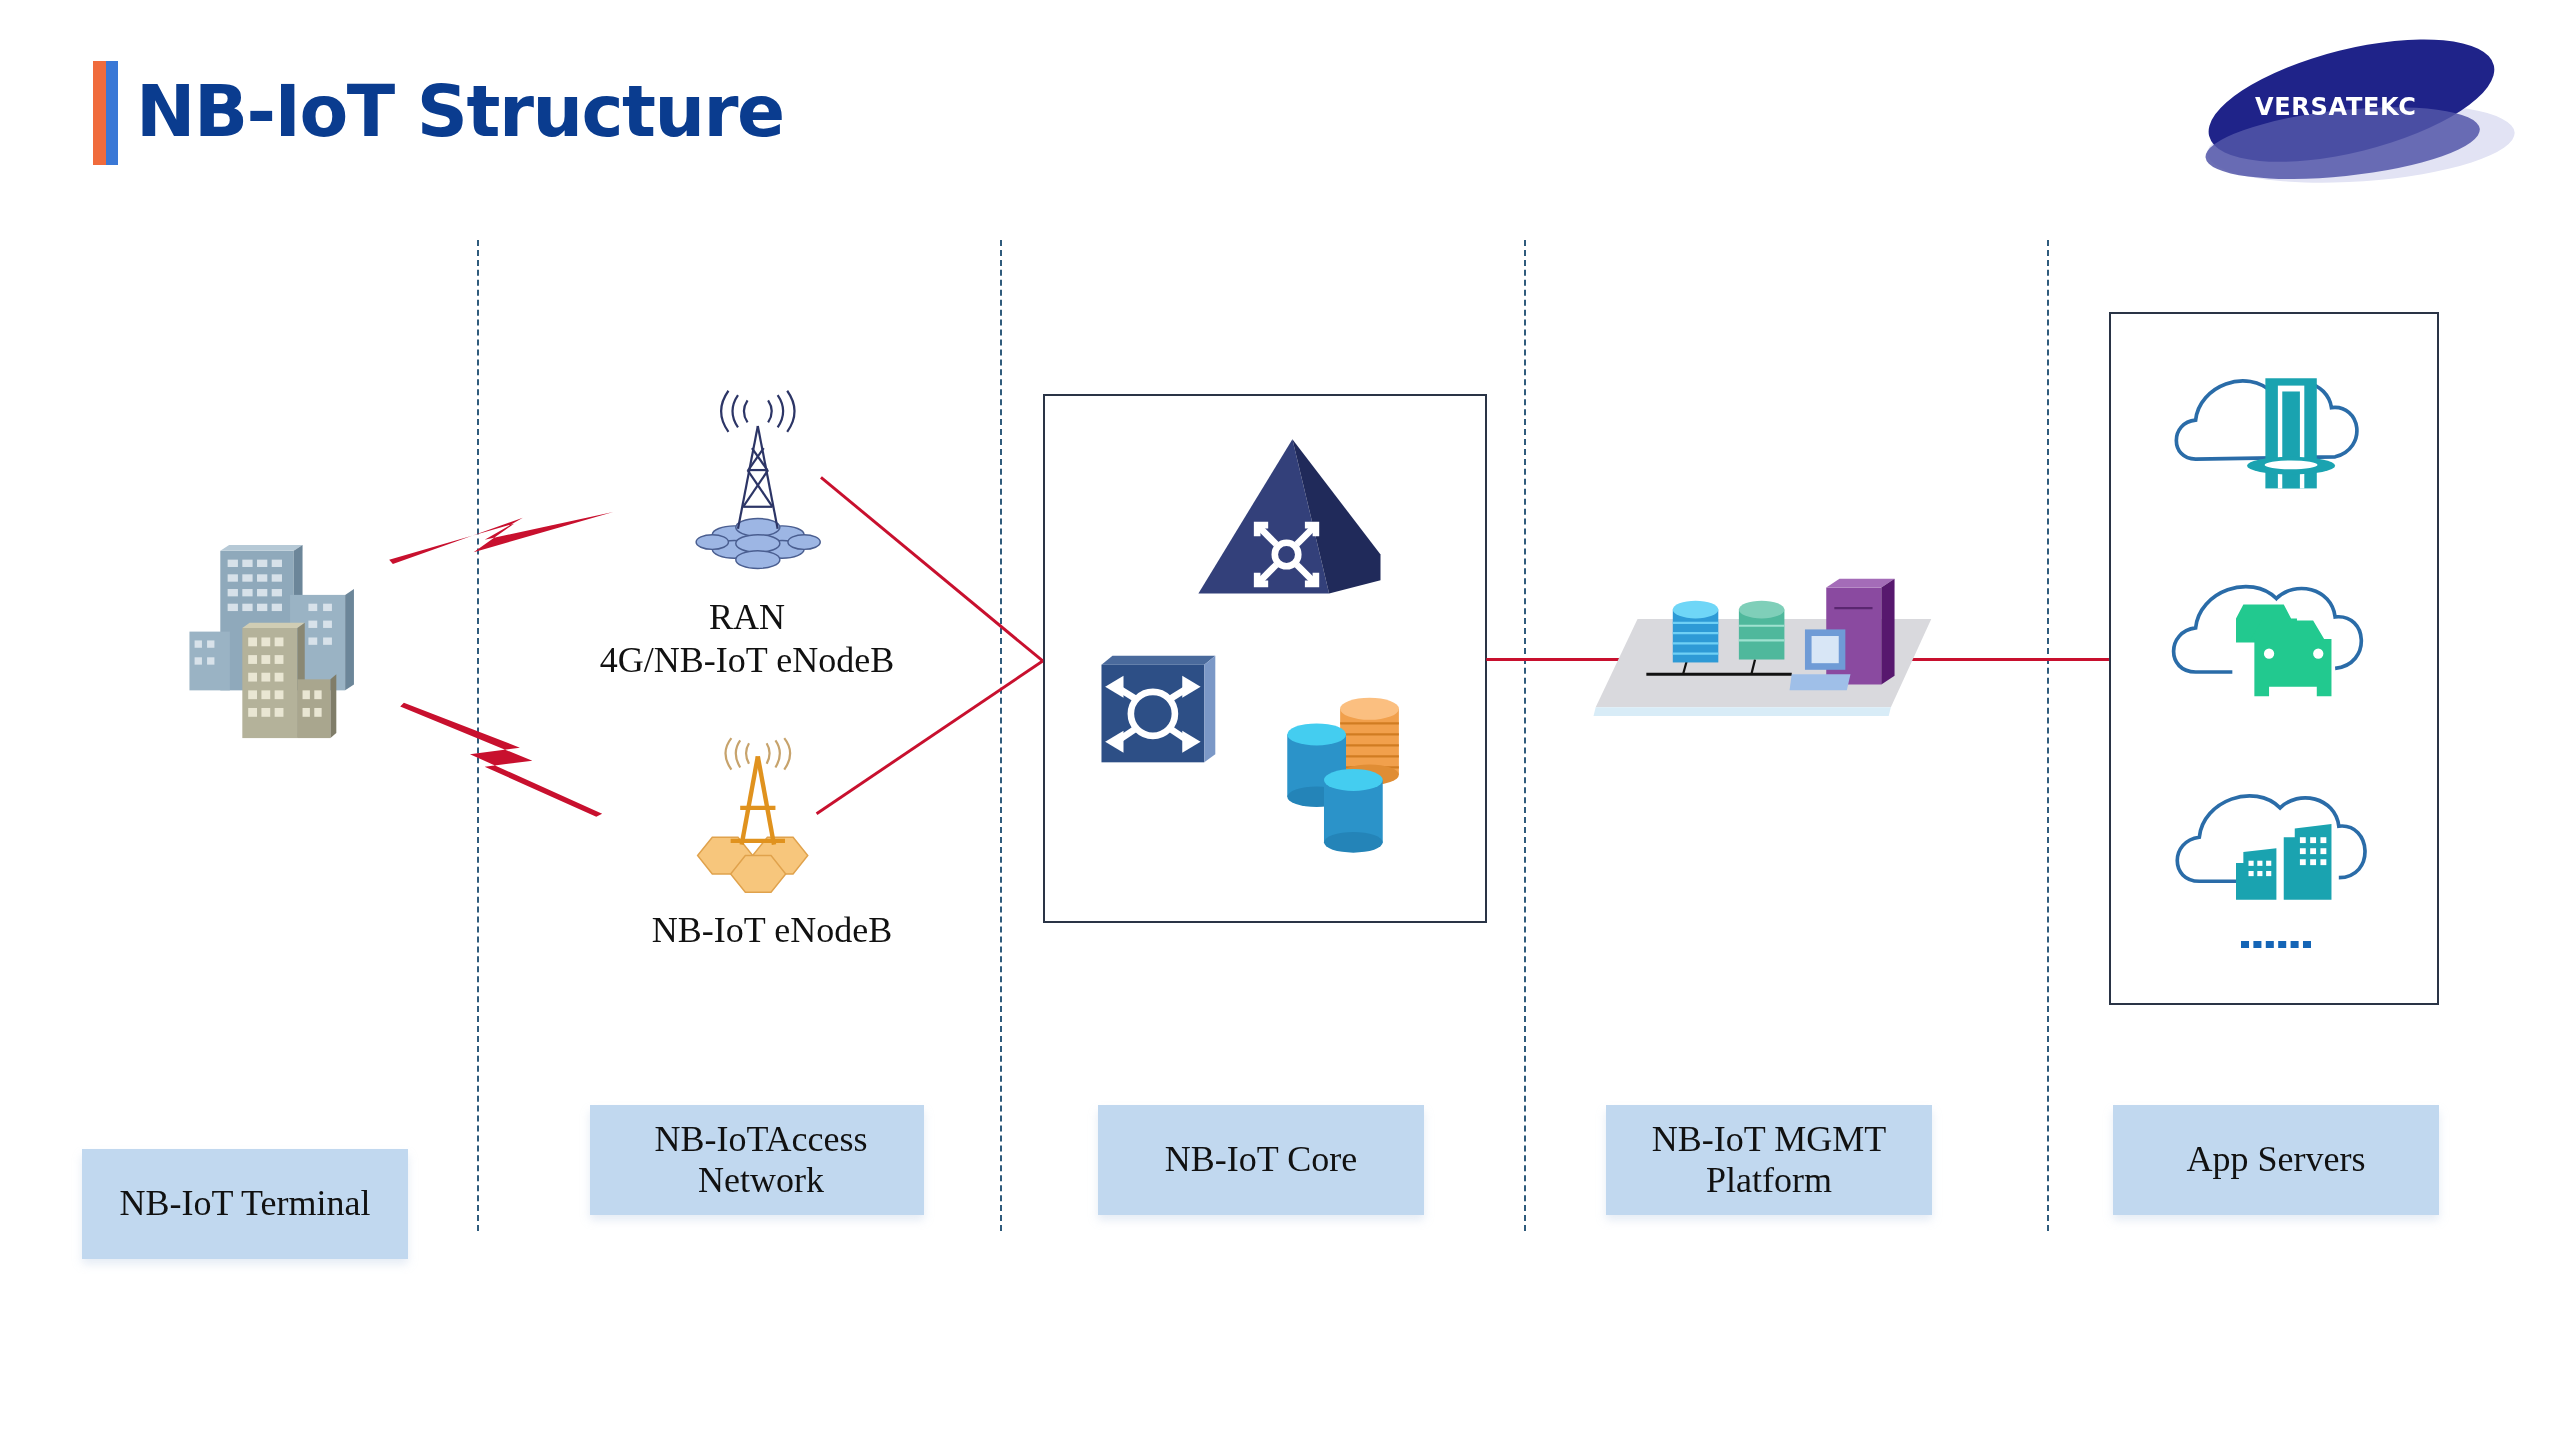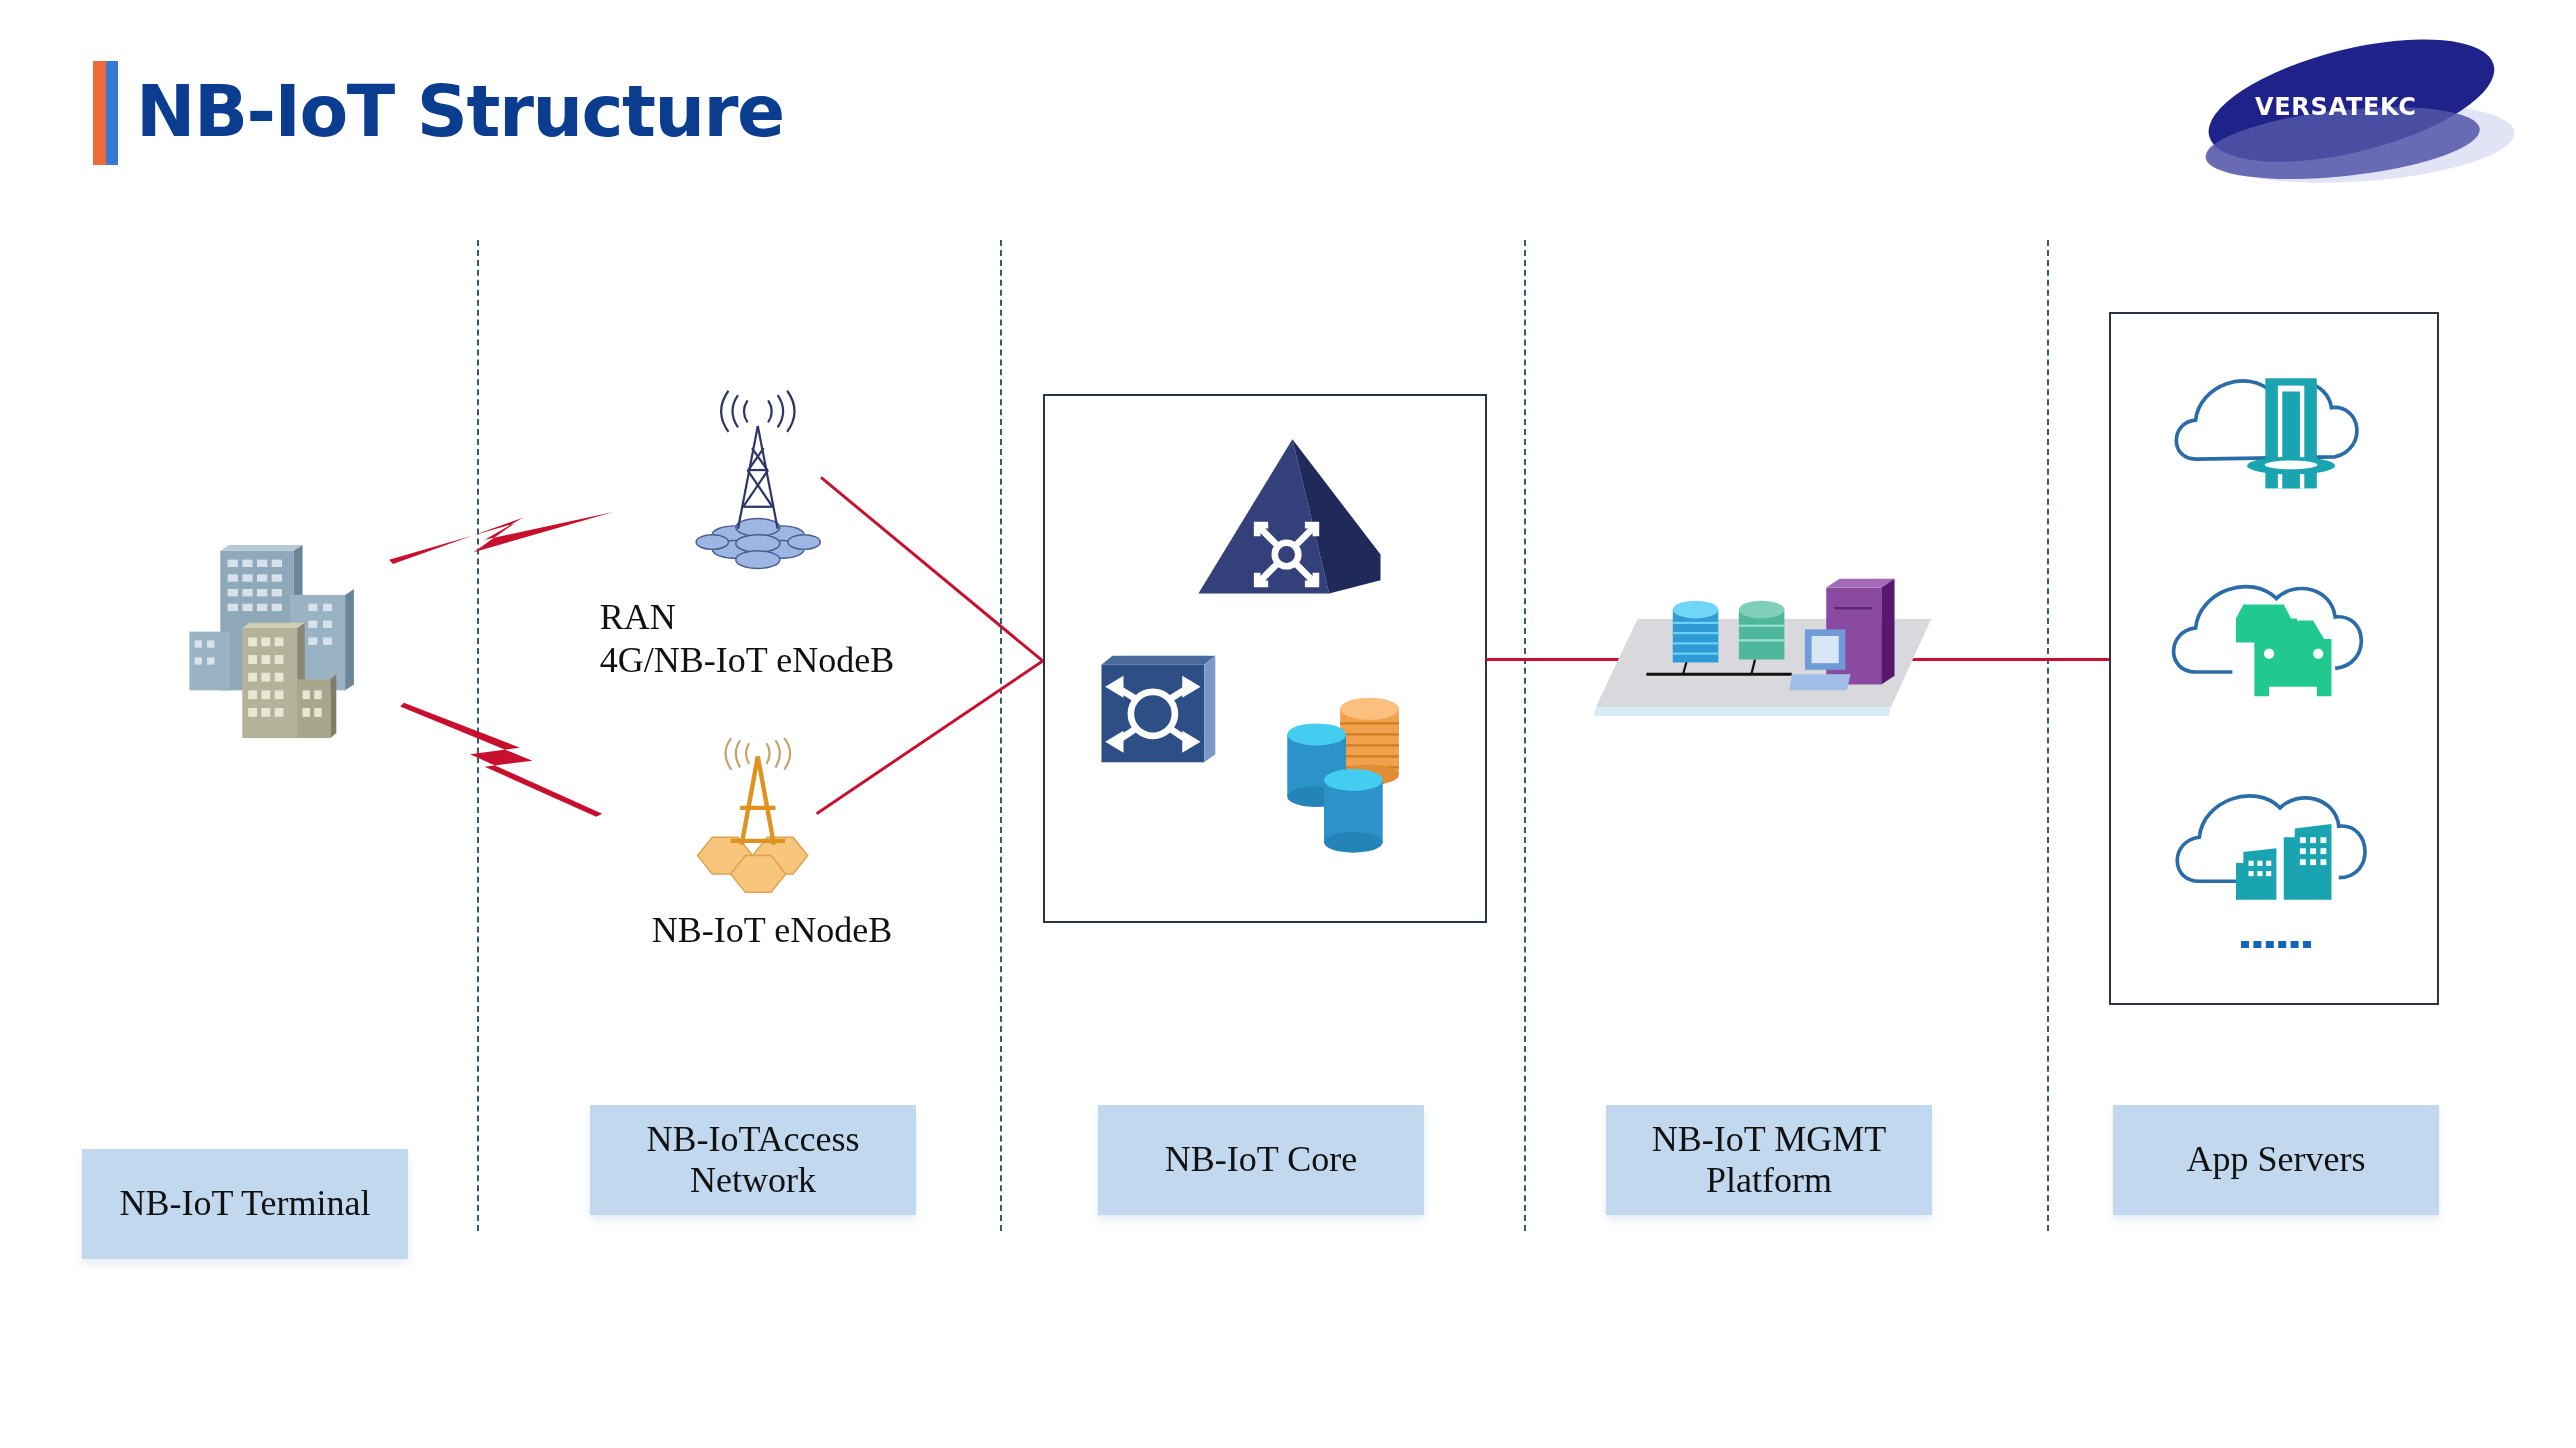--- a/index.html
+++ b/index.html
@@ -8,21 +8,21 @@
   .accent-bar { left: 93px; top: 61px; width: 25px; height: 104px; }
   .accent-bar .orange { position: absolute; left: 0; top: 0; width: 12.5px; height: 100%; }
   .accent-bar .blue { position: absolute; left: 12.5px; top: 0; width: 12.5px; height: 100%; }
   .title { left: 136px; top: 76px; font-family: "DejaVu Sans", sans-serif; font-weight: bold; font-size: 71px; letter-spacing: -1.5px; line-height: 1; white-space: nowrap; }
   .logo { left: 2196px; top: 33px; width: 330px; height: 158px; }
   .logo-text { position: absolute; left: 59px; top: 60px; font-family: "DejaVu Sans", sans-serif; font-weight: bold; font-size: 24px; color: #ffffff; letter-spacing: 0.7px; }
   .divider { top: 240px; height: 991px; width: 0; border-left: 2.2px dashed #2f5b7c; }
   .label-box { top: 1105px; height: 110px; width: 326px; background: #c1d8ef; display: flex; align-items: center; justify-content: center; text-align: center; font-family: "Liberation Serif", serif; font-size: 36px; line-height: 1.15; color: #111111; box-shadow: 0 5.9px 8.8px rgba(180,200,225,0.35); }
   .label-box span { white-space: pre-line; }
   .frame { border: 2.9px solid #2a3446; background: transparent; box-sizing: border-box; }
-  .node-label { font-family: "Liberation Serif", serif; font-size: 36px; color: #111111; text-align: left; white-space: nowrap; line-height: 1.2; transform: translateX(-50%); }
+  .node-label { font-family: "Liberation Serif", serif; font-size: 36px; color: #111111; text-align: center; white-space: nowrap; line-height: 1.2; transform: translateX(-50%); }
   svg.layer { position: absolute; left: 0; top: 0; }
 </style>
 </head>
 <body>
 
 <div class="abs accent-bar">
   <div class="orange" style="background: rgb(240, 107, 60);"></div>
   <div class="blue" style="background: rgb(58, 120, 214);"></div>
 </div>
 <div class="abs title" style="color: rgb(10, 60, 143);">NB-IoT Structure</div>
@@ -322,21 +322,21 @@
       <rect x="51" y="0" width="11" height="10"></rect>
         <rect x="68" y="0" width="11" height="10"></rect>
         <rect x="85" y="0" width="11" height="10"></rect>
     </g>
   </svg>
 </div>
 
 <div class="abs label-box" style="left:82px;margin-top:44px;">
     <span>NB-IoT Terminal</span>
   </div>
-<div class="abs label-box" style="left:590px;">
+<div class="abs label-box" style="left:590px;padding-left:8px;">
     <span>NB-IoTAccess
 Network</span>
   </div>
 <div class="abs label-box" style="left:1098px;">
     <span>NB-IoT Core</span>
   </div>
 <div class="abs label-box" style="left:1606px;">
     <span>NB-IoT MGMT
 Platform</span>
   </div>

